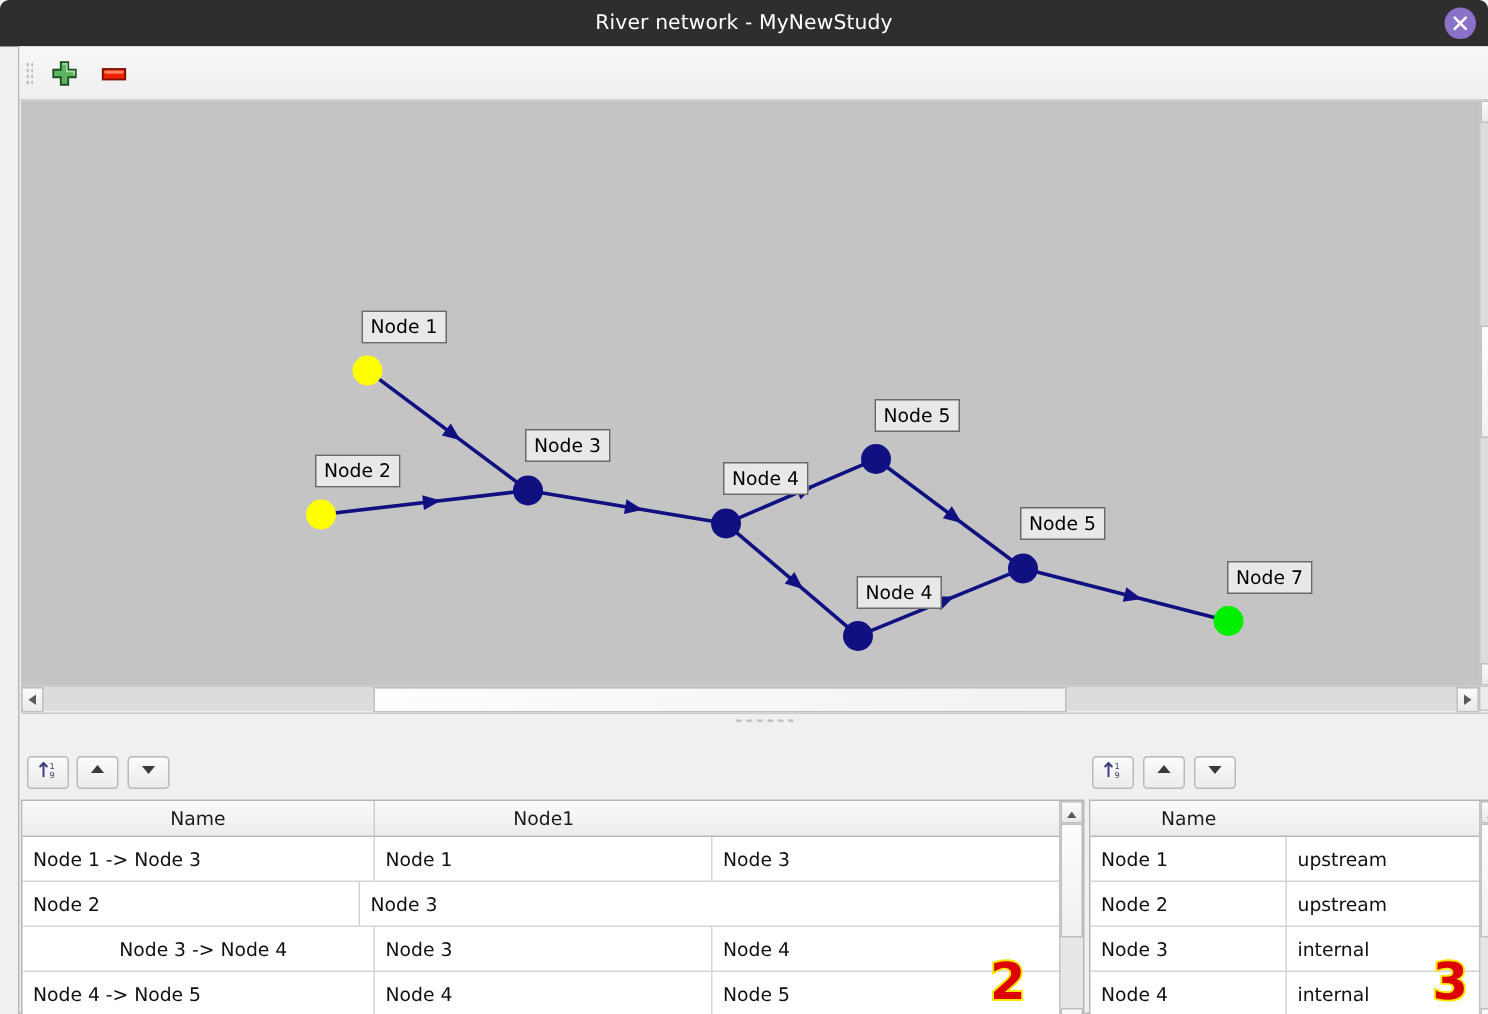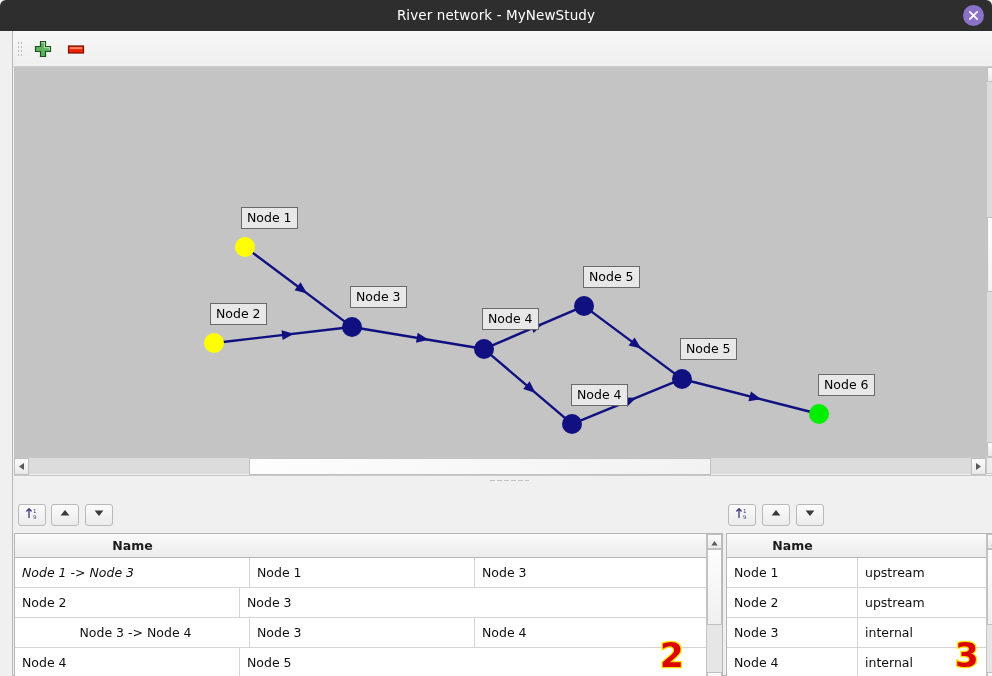--- a/index.html
+++ b/index.html
@@ -244,21 +244,20 @@
     box-sizing: border-box;
   }
   .grid-head .cell {
     font-size: 12.5px;
     color: #1b1b1b;
     line-height: 23px;
     text-align: center;
     border-right: 1px solid #cdcdcd;
     box-sizing: border-box;
     overflow: hidden;
-    font-weight: bold;
   }
   .grid-head .cell:last-child { border-right: none; }
   .grid-row {
     display: flex;
     height: 30px;
     border-bottom: 1px solid #d4d4d4;
     box-sizing: border-box;
   }
   .grid-row .cell {
     font-size: 12.5px;
@@ -374,21 +373,21 @@
         </svg>
 
         <div id="label-layer">
             <div class="node-label" style="left: 227px; top: 140px;">Node 1</div>
             <div class="node-label" style="left: 196px; top: 236px;">Node 2</div>
             <div class="node-label" style="left: 336px; top: 219px;">Node 3</div>
             <div class="node-label" style="left: 468px; top: 241px;">Node 4</div>
             <div class="node-label" style="left: 569px; top: 199px;">Node 5</div>
             <div class="node-label" style="left: 557px; top: 317px;">Node 4</div>
             <div class="node-label" style="left: 666px; top: 271px;">Node 5</div>
-            <div class="node-label" style="left: 804px; top: 307px;">Node 6</div>
+            <div class="node-label" style="left: 804px; top: 307px;">Node 7</div>
           </div>
 
       </div>
 
       <div class="sb-v">
         <div class="sb-arrow" style="left:0; top:0;">
           <svg width="15" height="13" viewBox="0 0 15 13">
               <path d="M7.5 4 L11 9 L4 9 z" fill="#5a5a5a"></path>
             </svg>
         </div>
@@ -440,37 +439,39 @@
           <div class="sq-btn" style="left:71px;">
             <svg width="16" height="16" viewBox="0 0 16 16">
                 <path d="M8 11 L3.6 5.6 L12.4 5.6 z" fill="#3a3a3a"></path>
               </svg>
           </div>
         </div>
 
         <div class="grid" id="links-grid" style="width:709px; height:155px;">
           <div class="grid-head" id="links-head">
               <div class="cell" style="width: 235px;">Name</div>
+              <div class="cell" style="width: 225px;">Node1</div>
             </div>
           <div id="links-body">
               <div class="grid-row">
-                <div class="cell" style="width: 235px; font-style: italic;">Node 1 -&gt; Node 3</div>
+                <div class="cell" style="width: 235px;">Node 1 -&gt; Node 3</div>
                 <div class="cell" style="width: 225px;">Node 1</div>
                 <div class="cell" style="width: 232px;">Node 3</div>
               </div>
               <div class="grid-row">
                 <div class="cell" style="width: 225px;">Node 2</div>
                 <div class="cell" style="width: 232px;">Node 3</div>
               </div>
               <div class="grid-row">
                 <div class="cell" style="width: 235px; text-align: center;">Node 3 -&gt; Node 4</div>
                 <div class="cell" style="width: 225px;">Node 3</div>
                 <div class="cell" style="width: 232px;">Node 4</div>
               </div>
               <div class="grid-row">
+                <div class="cell" style="width: 235px;">Node 4 -&gt; Node 5</div>
                 <div class="cell" style="width: 225px;">Node 4</div>
                 <div class="cell" style="width: 232px;">Node 5</div>
               </div>
             </div>
           <div class="grid-sbv">
             <div class="grid-sb-arrow" style="top:0;">
               <svg width="13" height="13" viewBox="0 0 13 13">
                   <path d="M6.5 4 L9.6 8.4 L3.4 8.4 z" fill="#5a5a5a"></path>
                 </svg>
             </div>

